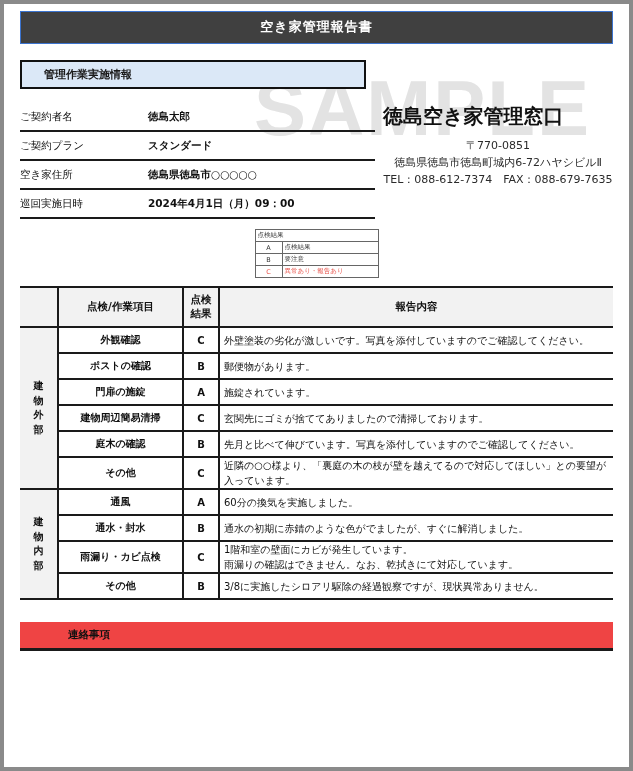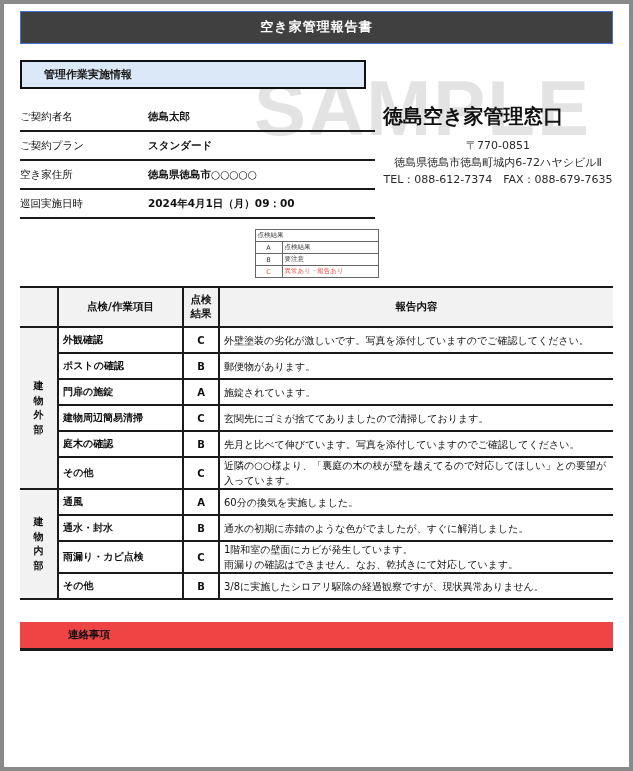--- a/index.html
+++ b/index.html
@@ -170,21 +170,21 @@
   .cell-group {
     background: #f2f2f2;
     text-align: center;
     vertical-align: middle;
     font-size: 10.5px;
     font-weight: bold;
     line-height: 1.45;
     border-bottom: 2px solid #1a1a1a;
   }
   .cell-item {
-    text-align: left;
+    text-align: center;
     font-weight: bold;
     font-size: 10.5px;
     border-left: 2px solid #1a1a1a;
   }
   .cell-grade {
     text-align: center;
     font-weight: bold;
     font-size: 11px;
     border-left: 2px solid #1a1a1a;
     border-right: 2px solid #1a1a1a;

